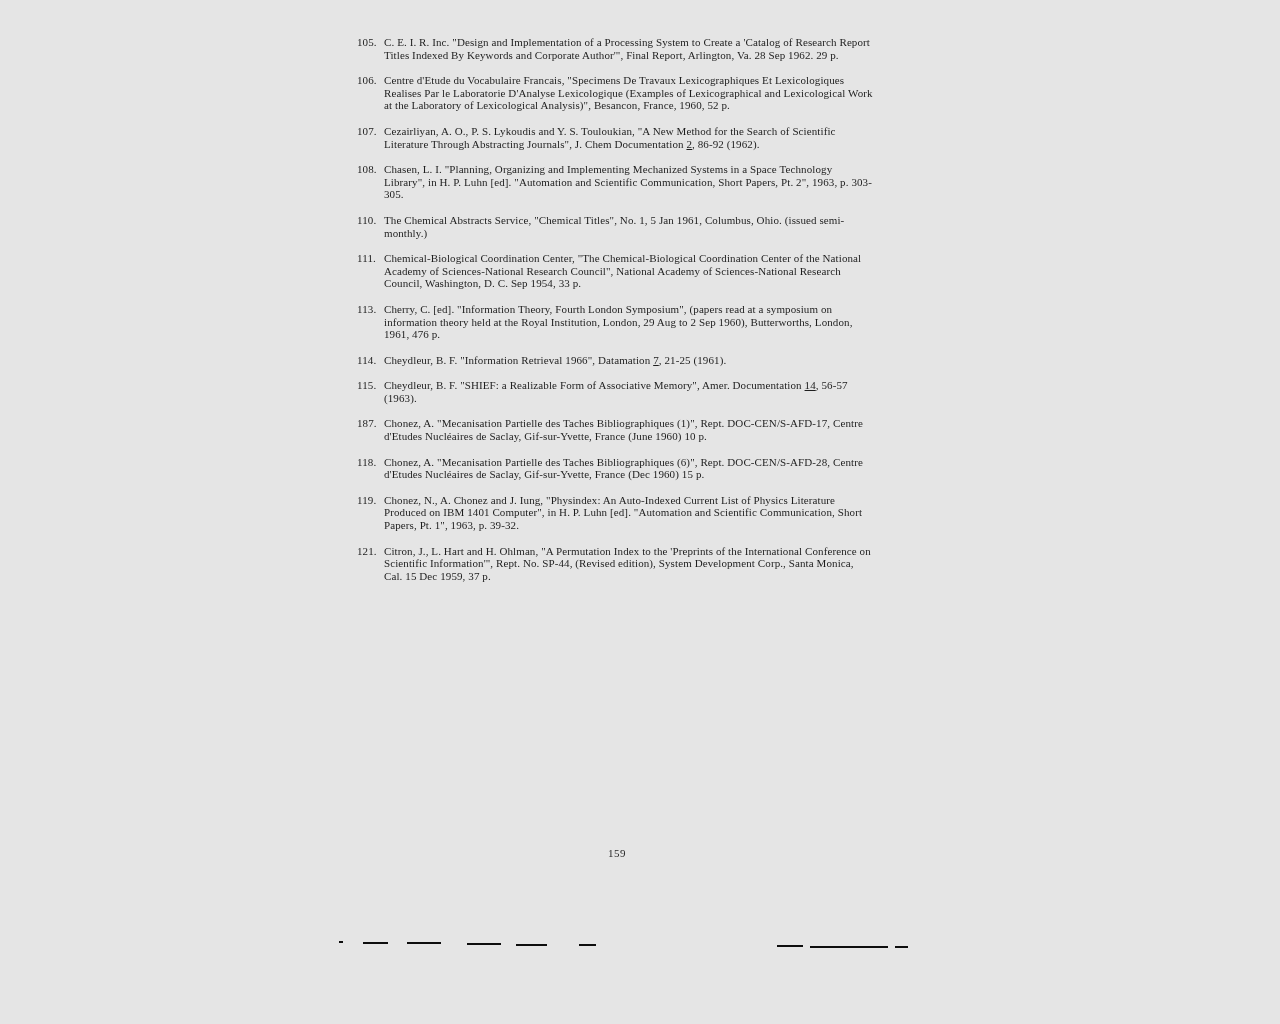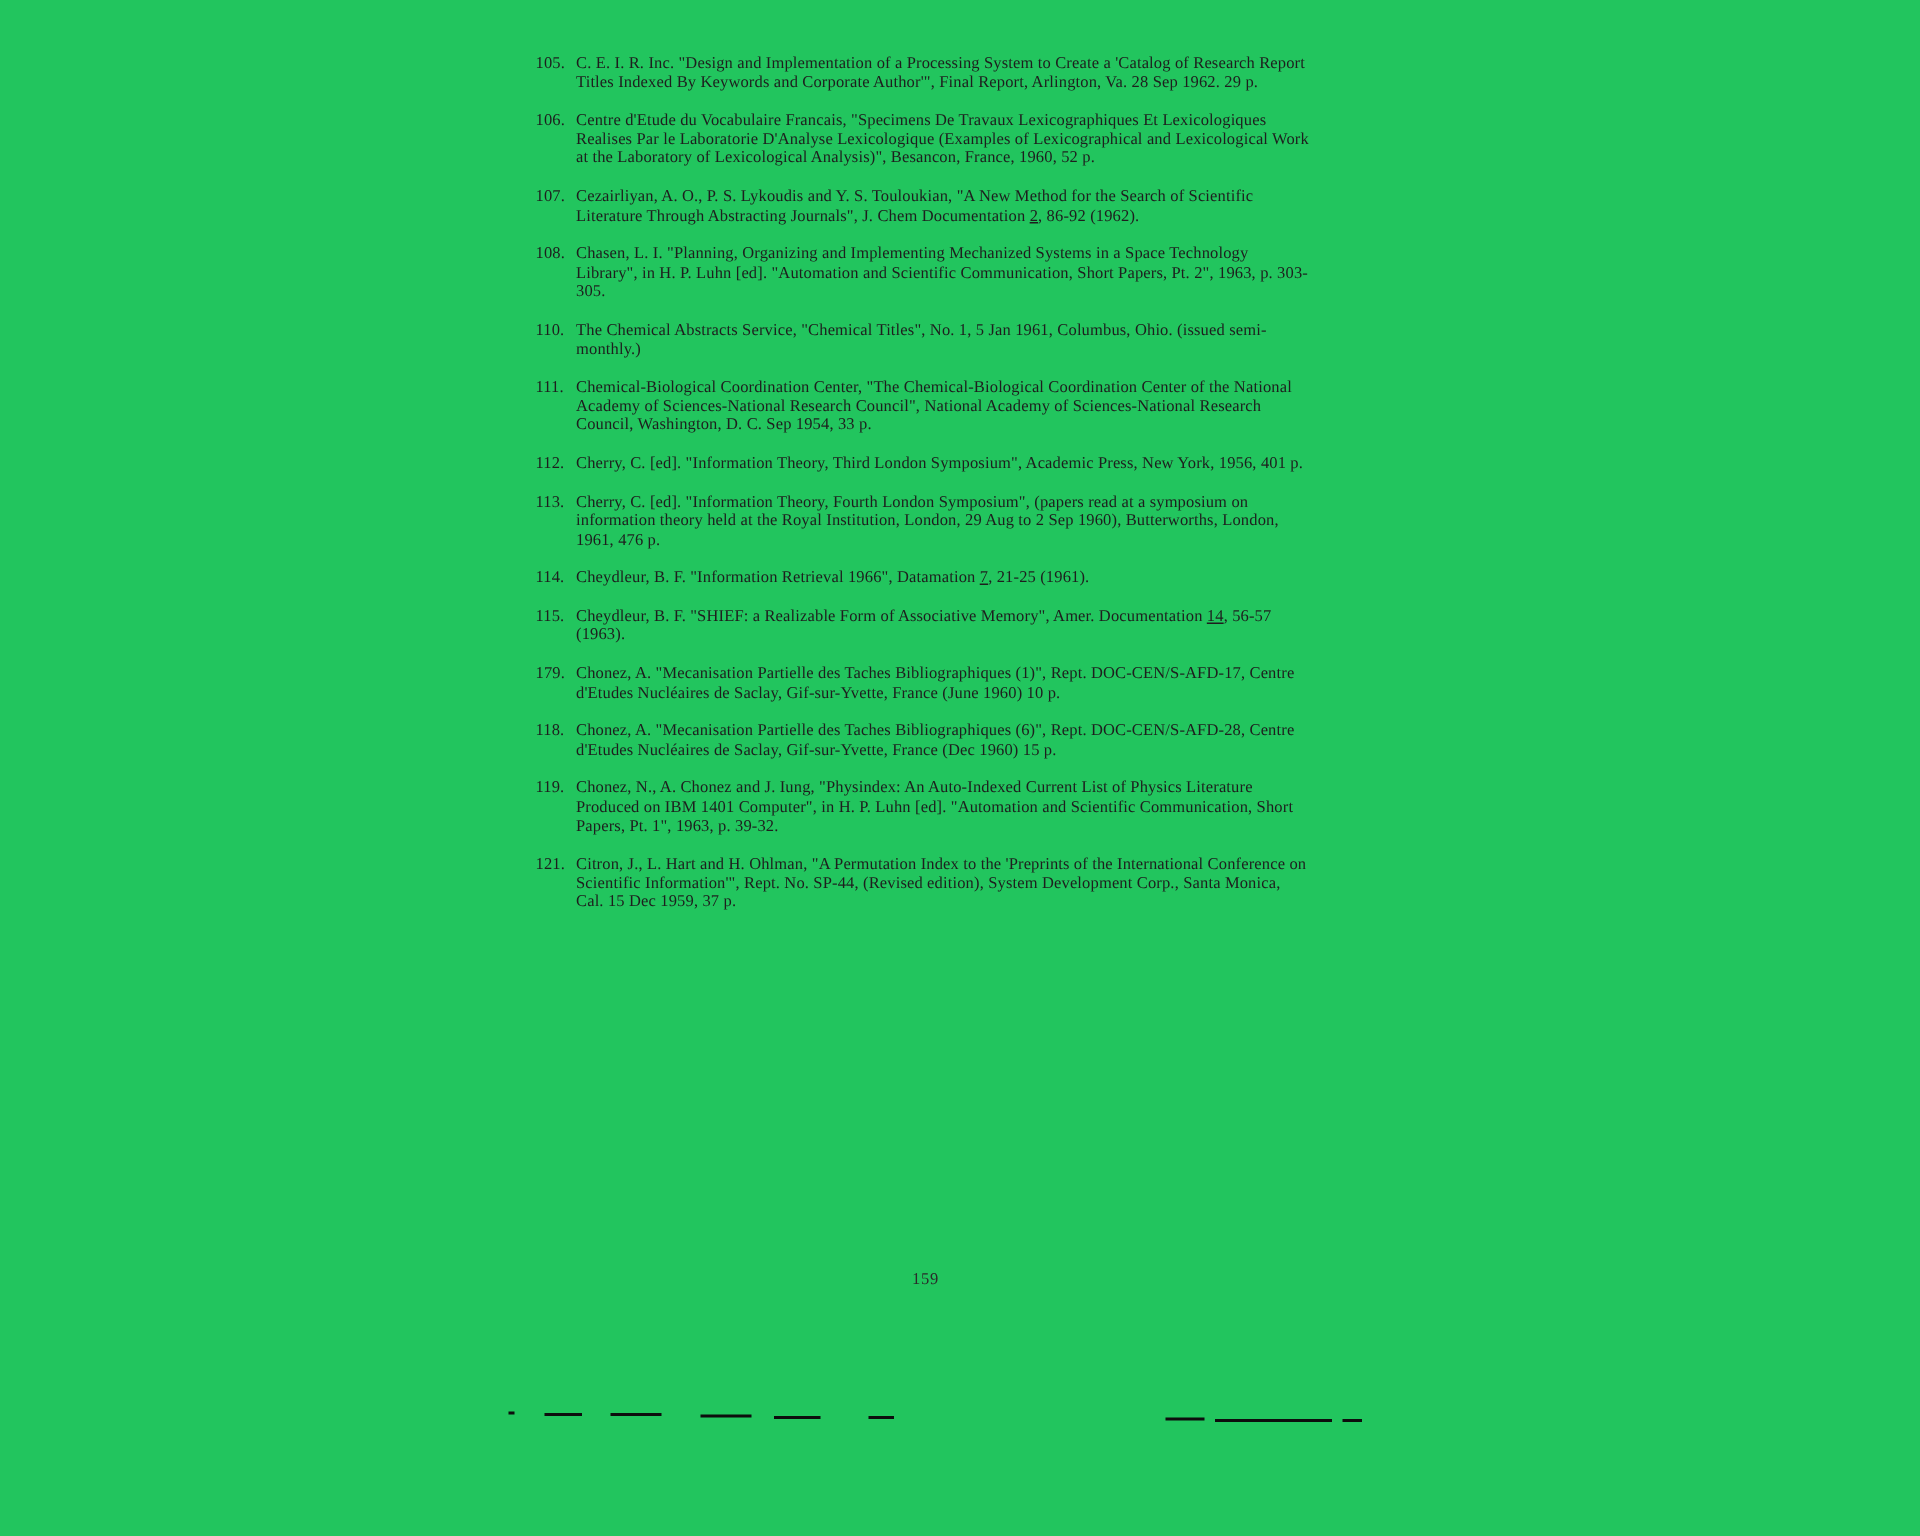--- a/index.html
+++ b/index.html
@@ -4,21 +4,21 @@
 <style>
   html, body {
     margin: 0;
     padding: 0;
     background: #ffffff;
   }
   .canvas {
     position: relative;
     width: 1280px;
     height: 1024px;
-    background: #22c55e;
+    background: #e5e5e5;
     overflow: hidden;
     font-family: "Liberation Serif", "DejaVu Serif", serif;
     color: #1e1e1e;
   }
   .refs {
     position: absolute;
     left: 357px;
     top: 36px;
     width: 516px;
     font-size: 11px;
@@ -79,37 +79,33 @@
       </div>
       <div class="ref">
         <span class="num">110.</span>
         <span class="txt"><span>The Chemical Abstracts Service, "Chemical Titles", No. 1, 5 Jan 1961, Columbus, Ohio.  (issued semi-monthly.)</span></span>
       </div>
       <div class="ref">
         <span class="num">111.</span>
         <span class="txt"><span>Chemical-Biological Coordination Center, "The Chemical-Biological Coordination Center of the National Academy of Sciences-National Research Council", National Academy of Sciences-National Research Council, Washington, D. C.  Sep 1954, 33 p.</span></span>
       </div>
       <div class="ref">
-        <span class="num">112.</span>
-        <span class="txt"><span>Cherry, C.  [ed].  "Information Theory, Third London Symposium", Academic Press, New York, 1956, 401 p.</span></span>
-      </div>
-      <div class="ref">
         <span class="num">113.</span>
         <span class="txt"><span>Cherry, C.  [ed].  "Information Theory, Fourth London Symposium", (papers read at a symposium on information theory held at the Royal Institution, London, 29 Aug to 2 Sep 1960), Butterworths, London, 1961, 476 p.</span></span>
       </div>
       <div class="ref">
         <span class="num">114.</span>
         <span class="txt"><span>Cheydleur, B. F.  "Information Retrieval 1966", Datamation </span><span class="u">7</span><span>, 21-25 (1961).</span></span>
       </div>
       <div class="ref">
         <span class="num">115.</span>
         <span class="txt"><span>Cheydleur, B. F.  "SHIEF: a Realizable Form of Associative Memory", Amer. Documentation </span><span class="u">14</span><span>, 56-57 (1963).</span></span>
       </div>
       <div class="ref">
-        <span class="num">179.</span>
+        <span class="num">187.</span>
         <span class="txt"><span>Chonez, A.  "Mecanisation Partielle des Taches Bibliographiques (1)", Rept. DOC-CEN/S-AFD-17, Centre d'Etudes Nucléaires de Saclay, Gif-sur-Yvette, France (June 1960) 10 p.</span></span>
       </div>
       <div class="ref">
         <span class="num">118.</span>
         <span class="txt"><span>Chonez, A.  "Mecanisation Partielle des Taches Bibliographiques (6)", Rept. DOC-CEN/S-AFD-28, Centre d'Etudes  Nucléaires de Saclay, Gif-sur-Yvette, France (Dec 1960) 15 p.</span></span>
       </div>
       <div class="ref">
         <span class="num">119.</span>
         <span class="txt"><span>Chonez, N., A. Chonez and J. Iung, "Physindex: An Auto-Indexed Current List of Physics Literature Produced on IBM 1401 Computer", in H. P. Luhn [ed]. "Automation and Scientific Communication, Short Papers, Pt. 1", 1963, p. 39-32.</span></span>
       </div>

